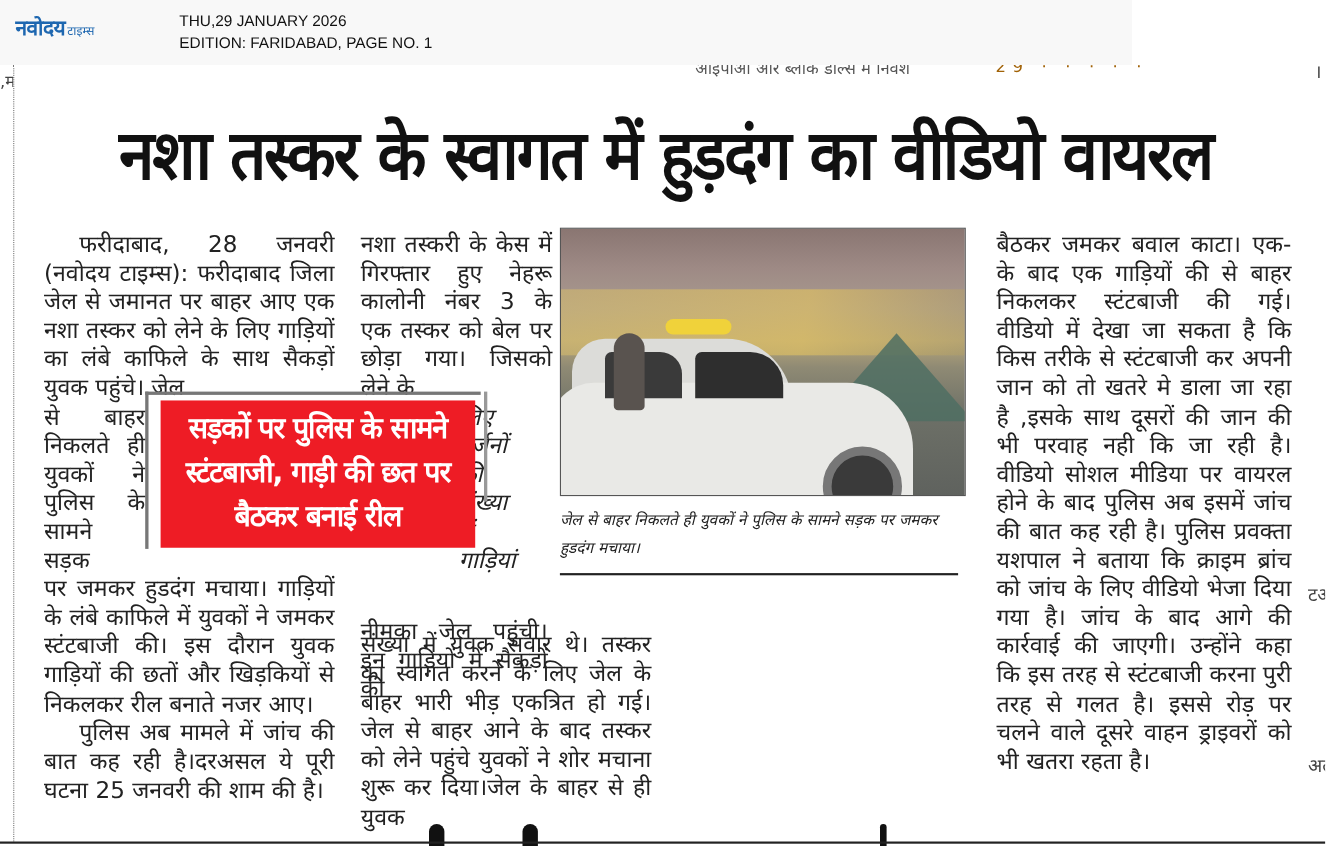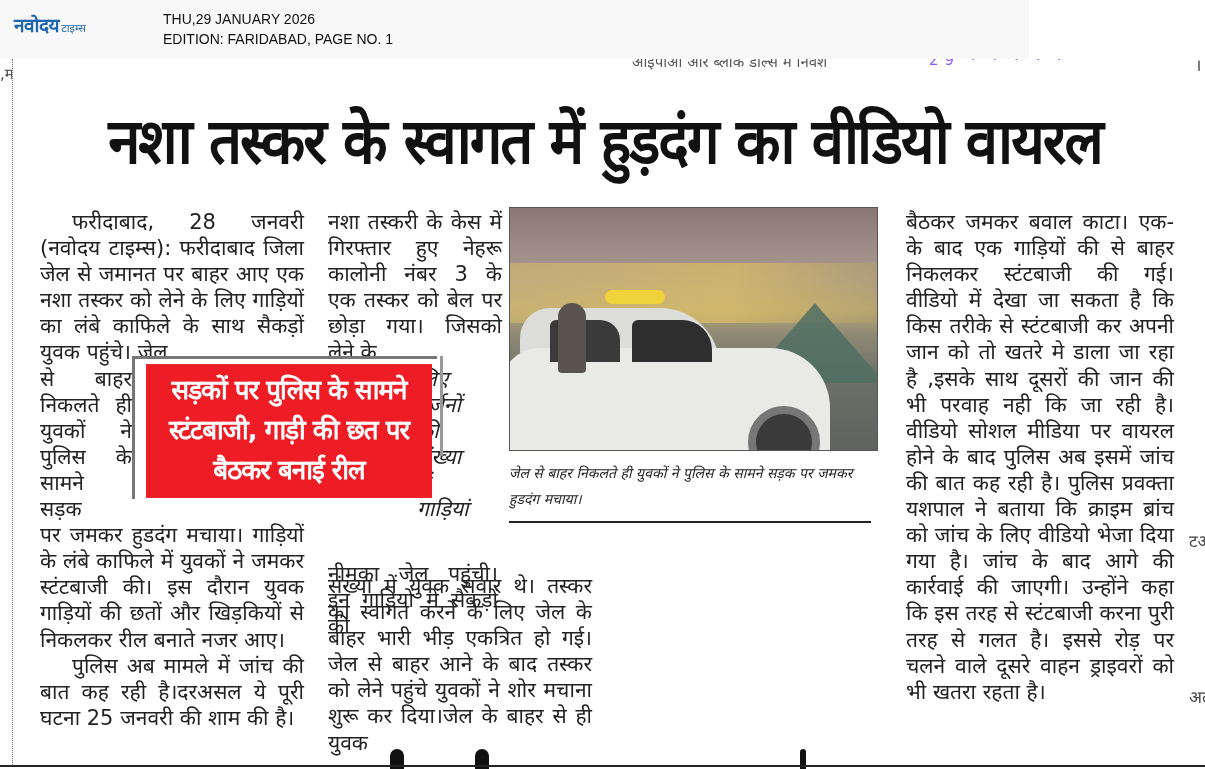--- a/index.html
+++ b/index.html
@@ -22,21 +22,21 @@
 
     .prev-page-strip { position: absolute; left: 0; top: 0; width: 12px; height: 706px; font-family: "DejaVu Sans", sans-serif; font-size: 15px; line-height: 30px; color: #444; overflow: hidden; }
     .dotted-divider { position: absolute; left: 12px; top: 0; width: 0; height: 706px; border-left: 1px dotted #777; }
     .next-page-strip { position: absolute; right: 0; top: 0; width: 22px; height: 706px; overflow: hidden; font-family: "DejaVu Sans", sans-serif; font-size: 17px; color: #444; }
     .next-page-strip .frag-top { position: absolute; top: -6px; left: 12px; }
     .next-page-strip .frag-block { position: absolute; top: 470px; left: 6px; line-height: 25px; }
     .next-page-strip .frag-block2 { position: absolute; top: 628px; left: 6px; line-height: 20px; }
 
     .above-fold { position: absolute; left: 330px; top: -8px; width: 850px; height: 22px; font-family: "DejaVu Sans", sans-serif; font-size: 15px; color: #555; white-space: nowrap; overflow: hidden; }
     .above-fold .frag1 { position: absolute; left: 302px; top: 0; }
-    .above-fold .frag2 { position: absolute; left: 575px; top: 0; letter-spacing: 6px; color: #8b5cf6; margin-left: 24px; }
+    .above-fold .frag2 { position: absolute; left: 575px; top: 0; letter-spacing: 6px; color: #a16207; }
 
     .headline {
       position: absolute; left: 35px; top: 40px; width: 1140px; text-align: center;
       font-family: "DejaVu Sans", sans-serif; font-weight: bold; font-size: 58px; line-height: 84px;
       color: #111; letter-spacing: -2px; transform: scaleY(1.08);
     }
 
     .col { position: absolute; font-family: "DejaVu Sans", sans-serif; font-size: 21px; line-height: 26.1px; color: #222; text-align: justify; }
     .col p { margin: 0; }
     .col .indent { text-indent: 32px; }

